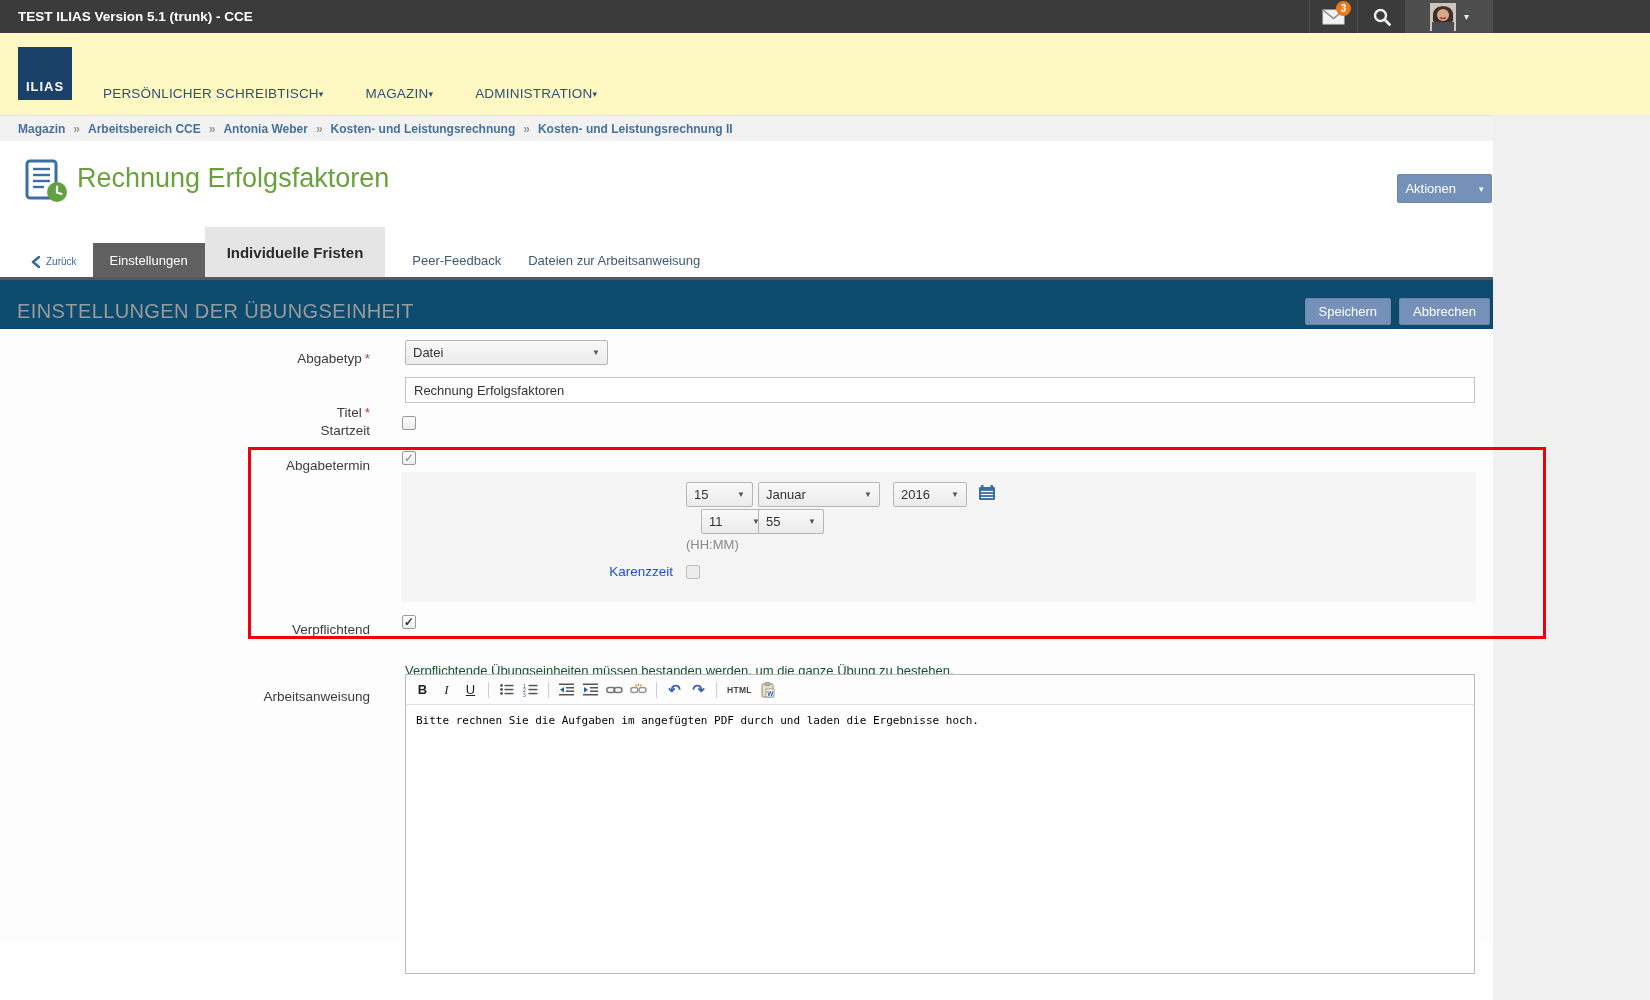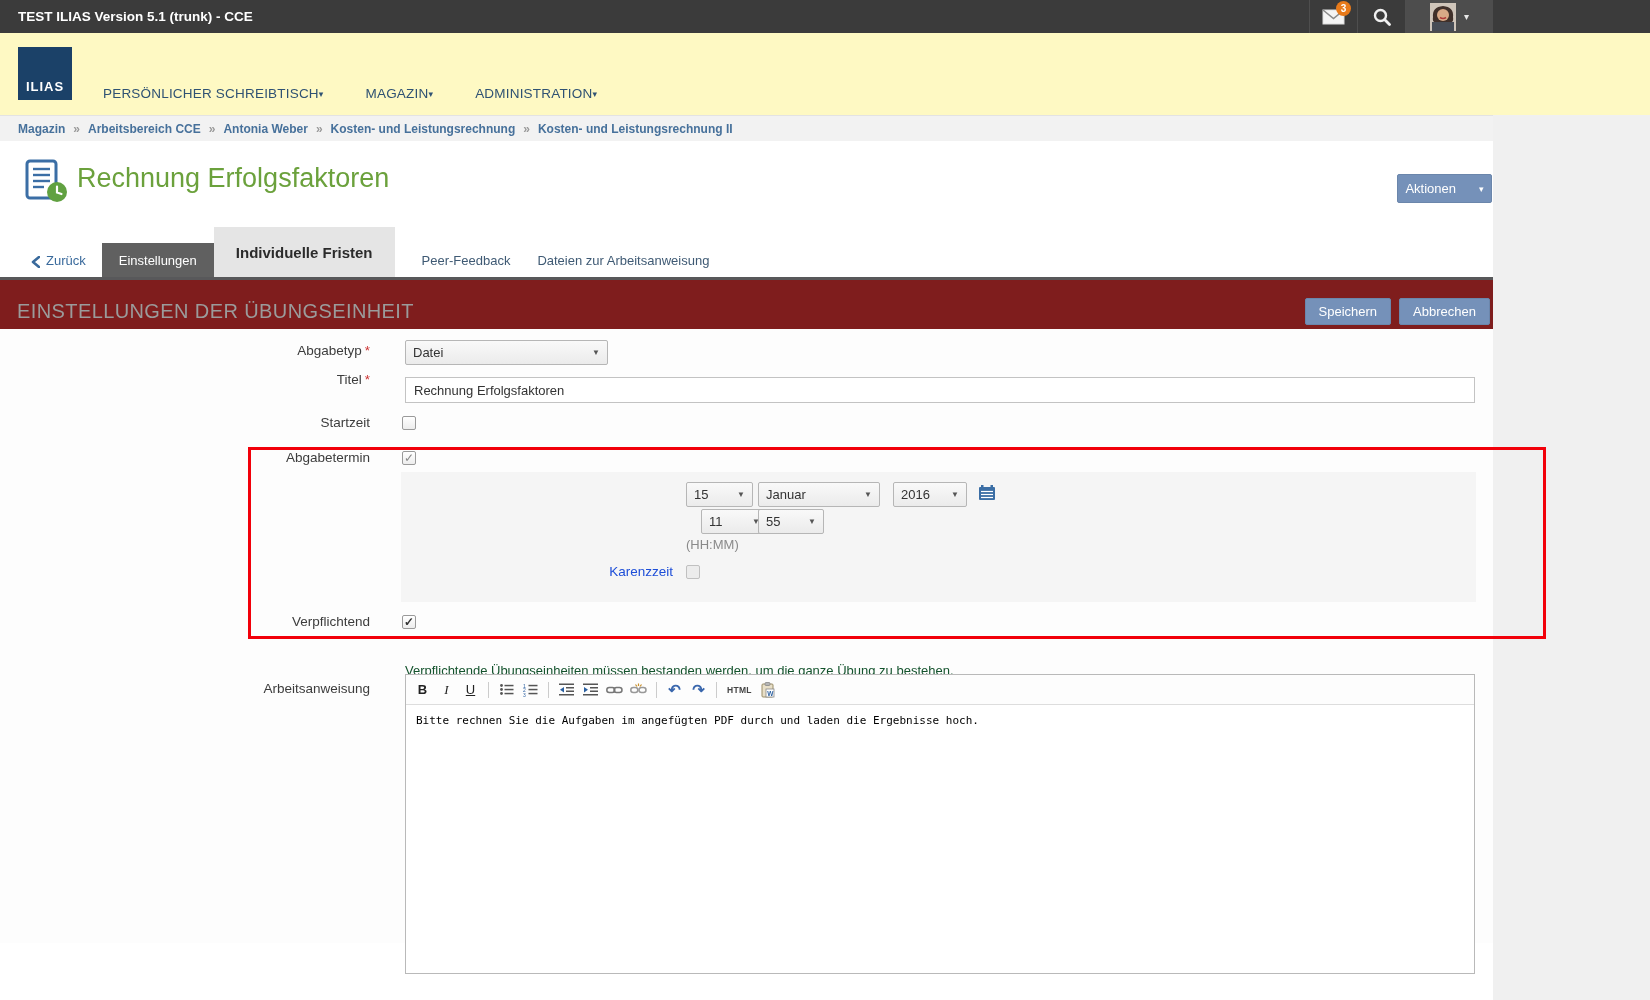--- a/index.html
+++ b/index.html
@@ -46,39 +46,39 @@
   .page-title { position:absolute; left:77px; top:22px; font-size:27px; color:#6ba13c; font-weight:400; }
   .btn { background:#7591b9; border:1px solid #6b86ab; color:#fff; font-size:13px;
          border-radius:2px; cursor:pointer; font-family:"Liberation Sans",sans-serif; }
   .actions-btn { position:absolute; right:1px; top:33px; width:95px; height:29px;
                  display:flex; align-items:center; justify-content:center; gap:23px; }
   .btn-caret { font-size:9px; color:#fff; }
 
   
   .tabsrow { display:flex; align-items:flex-end; height:62px; border-bottom:3px solid #58585a;
              padding-left:31px; }
-  .back-link { color:#3a6a9c; font-size:13px; display:flex; align-items:flex-end; gap:6px;
+  .back-link { color:#3a6a9c; font-size:10px; display:flex; align-items:flex-start; gap:6px;
                padding-bottom:9px; margin-right:16px; cursor:pointer; }
   .tab-active { height:34px; background:#606060; color:#fff; font-size:13px; padding:0 17px;
                 display:flex; align-items:center; cursor:pointer; }
   .tab-highlight { height:50px; background:#e5e5e5; color:#2b2b2b; font-size:15px; font-weight:bold;
                    padding:0 22px; display:flex; align-items:center; cursor:pointer; }
   .tab-link { color:#3f5a74; font-size:13px; padding-bottom:9px; margin-left:27px; cursor:pointer; }
 
   
-  .section-head { position:relative; height:49px; background:#7f1d1d; }
+  .section-head { position:relative; height:49px; background:#0c4a6e; }
   .section-title { position:absolute; left:17px; bottom:6px; font-size:20px; color:#9b9b9b;
                    letter-spacing:.4px; }
   .head-buttons { position:absolute; right:3px; bottom:4px; display:flex; gap:8px; }
   .head-buttons .btn { height:27px; padding:0 13px; }
 
   
   .form-body { position:relative; background:#fdfdfd; height:614px; }
   .flabel { position:absolute; left:0; width:370px; text-align:right; font-size:13.5px;
-            color:#3c3c3c; }
+            color:#3c3c3c;margin-top:8px; }
   .req { color:#cc3333; margin-left:3px; }
 
   .sel { position:absolute; height:25px; display:flex; align-items:center;
          justify-content:space-between; padding:0 7px; font-size:13px; color:#333;
          background:linear-gradient(#f9f9f9,#ebebeb); border:1px solid #b6b6b6;
          border-radius:2px; cursor:pointer; }
   .sel-caret { font-size:8px; color:#555; margin-left:8px; }
 
   .txt-input { position:absolute; left:405px; top:48px; width:1070px; height:26px;
                border:1px solid #c3c3c3; background:#fff; font-size:13px; color:#333;
@@ -236,21 +236,21 @@
   <div class="form-body">
 
     <div class="flabel" style="top:14px;">
       <span>Abgabetyp</span><span class="req">*</span>
     </div>
     <div class="sel" style="left:405px; top:11px; width:203px;">
       <span>Datei</span>
       <span class="sel-caret">▼</span>
     </div>
 
-    <div class="flabel" style="top:43px;padding-left:12px;">
+    <div class="flabel" style="top:68px;padding-left:12px;">
       <span>Titel</span><span class="req">*</span>
     </div>
     <input class="txt-input" type="text" value="Rechnung Erfolgsfaktoren" style="">
 
     <div class="flabel" style="top:86px;">Startzeit</div>
     <div class="cbx" style="left:402px; top:87px;"></div>
 
     <div class="flabel" style="top:121px;">Abgabetermin</div>
     <div class="cbx cbx-gray" style="left:402px; top:122px;">✓</div>
 

